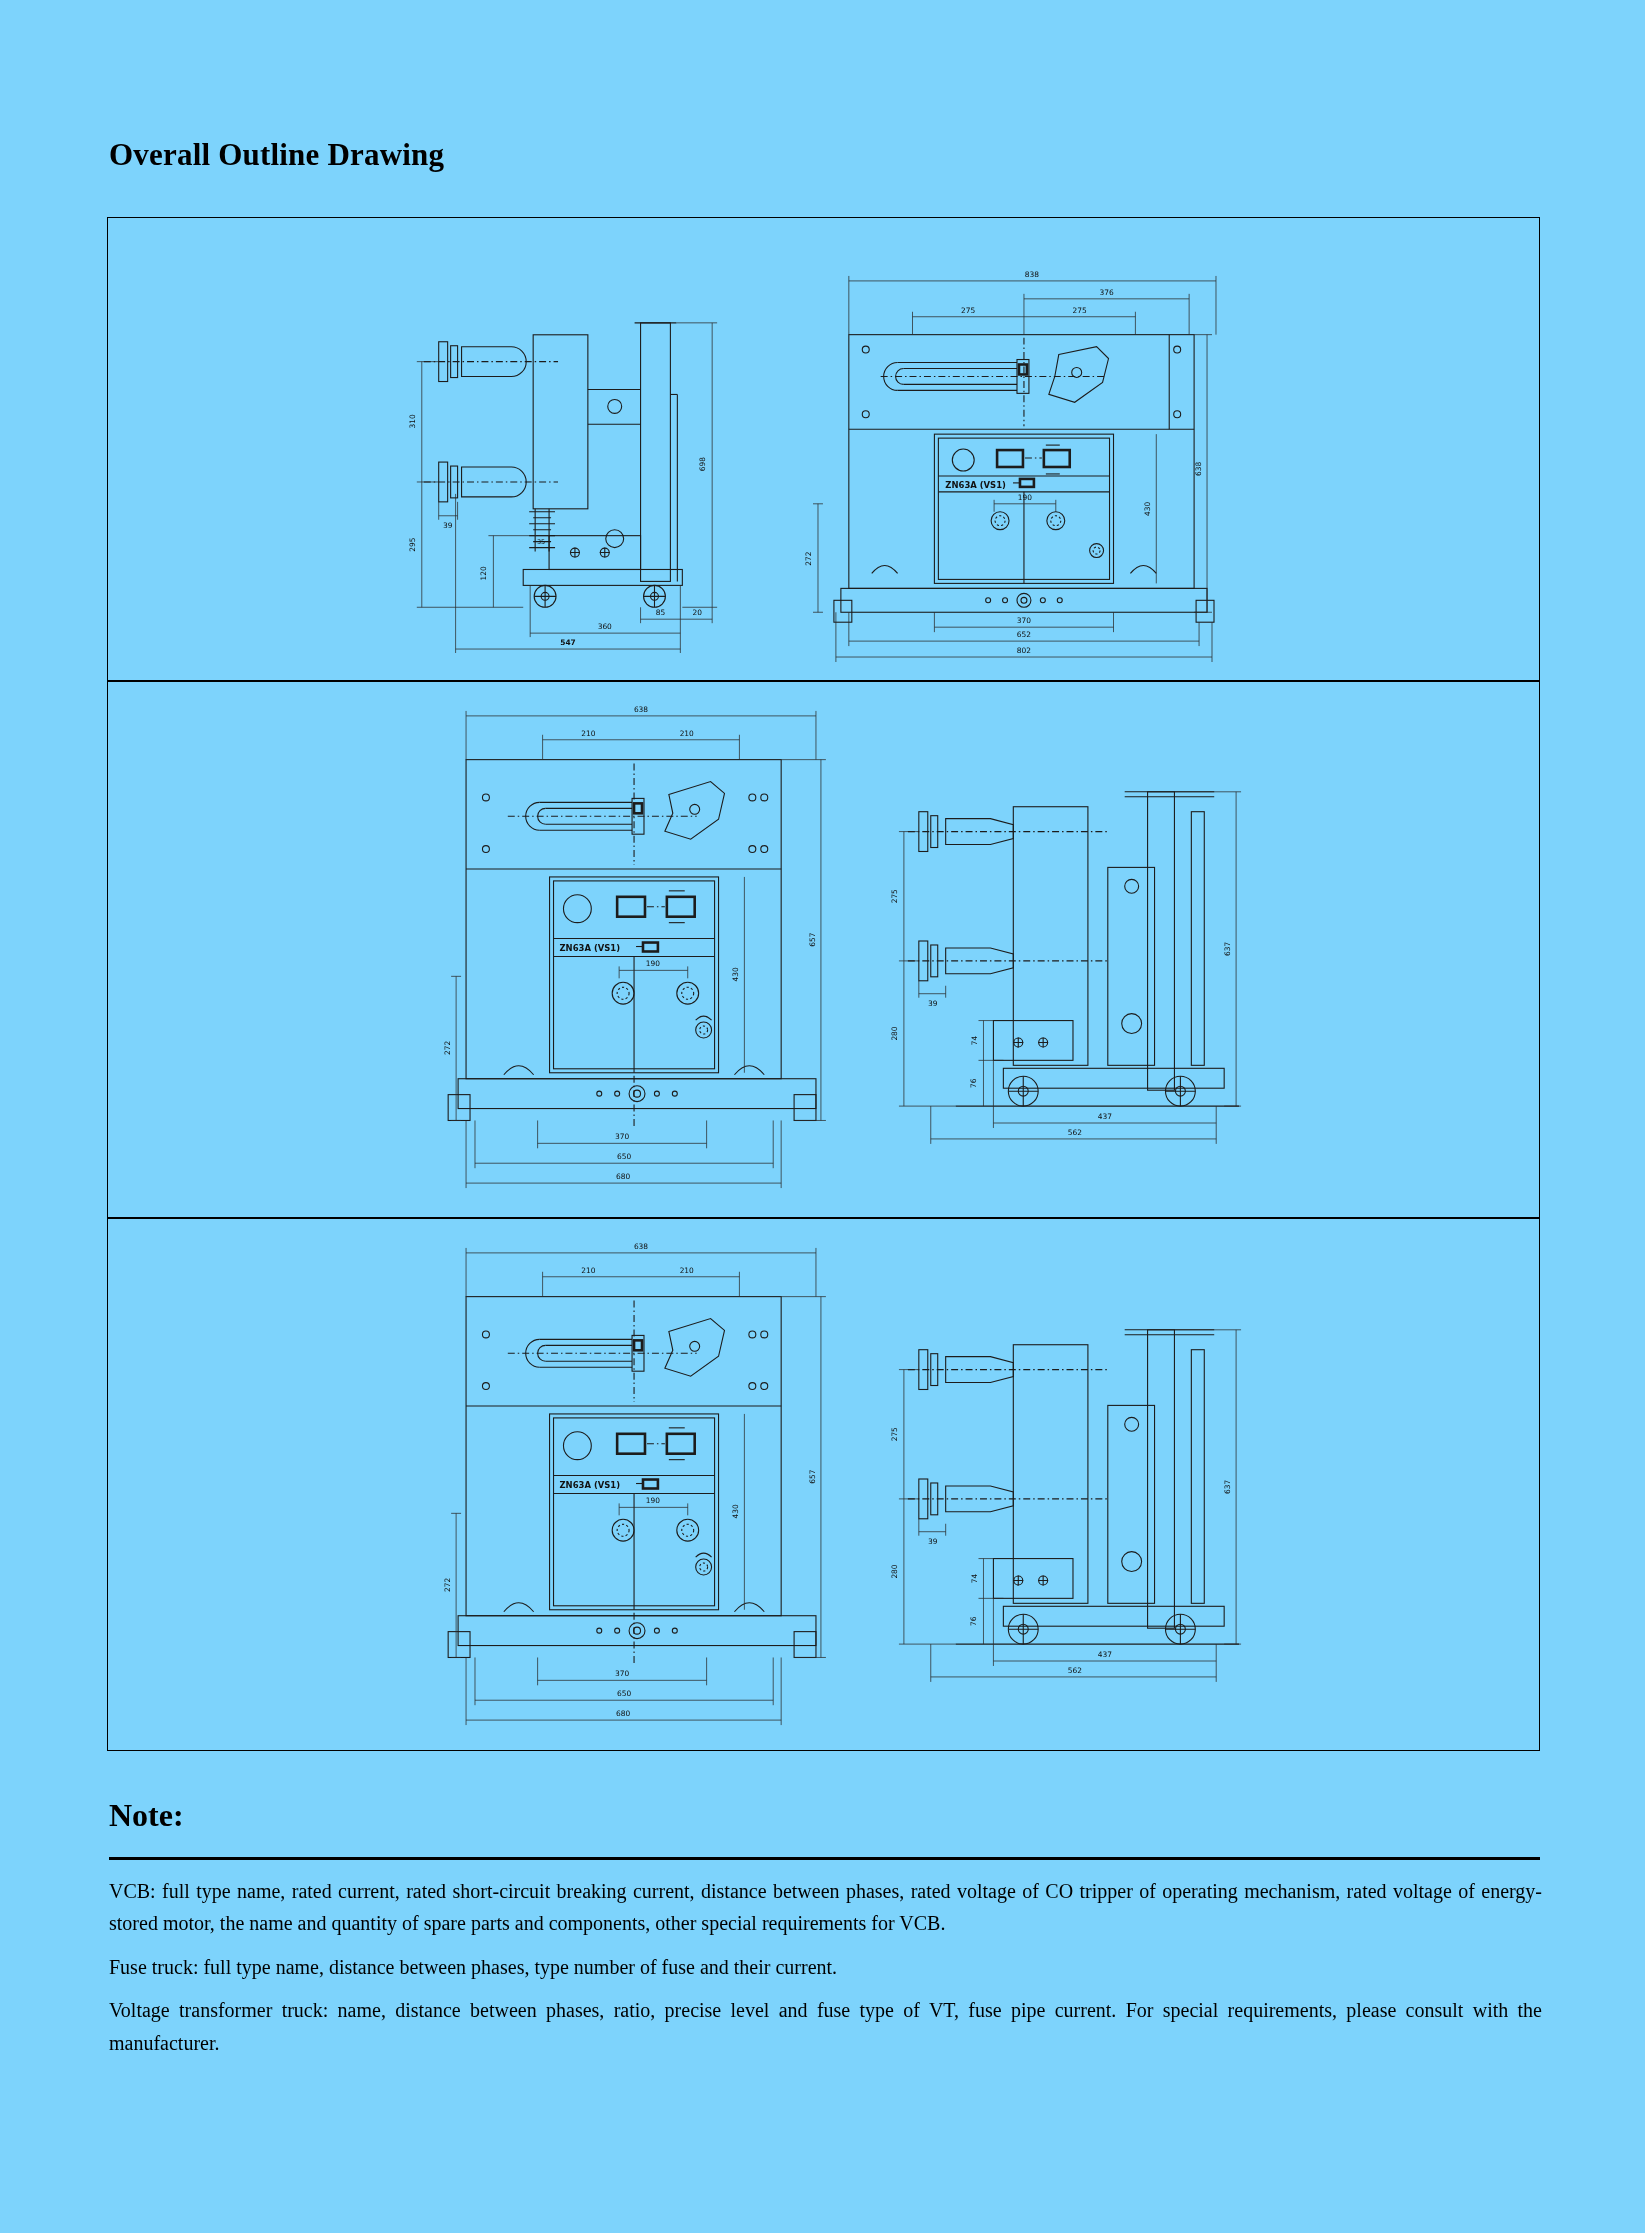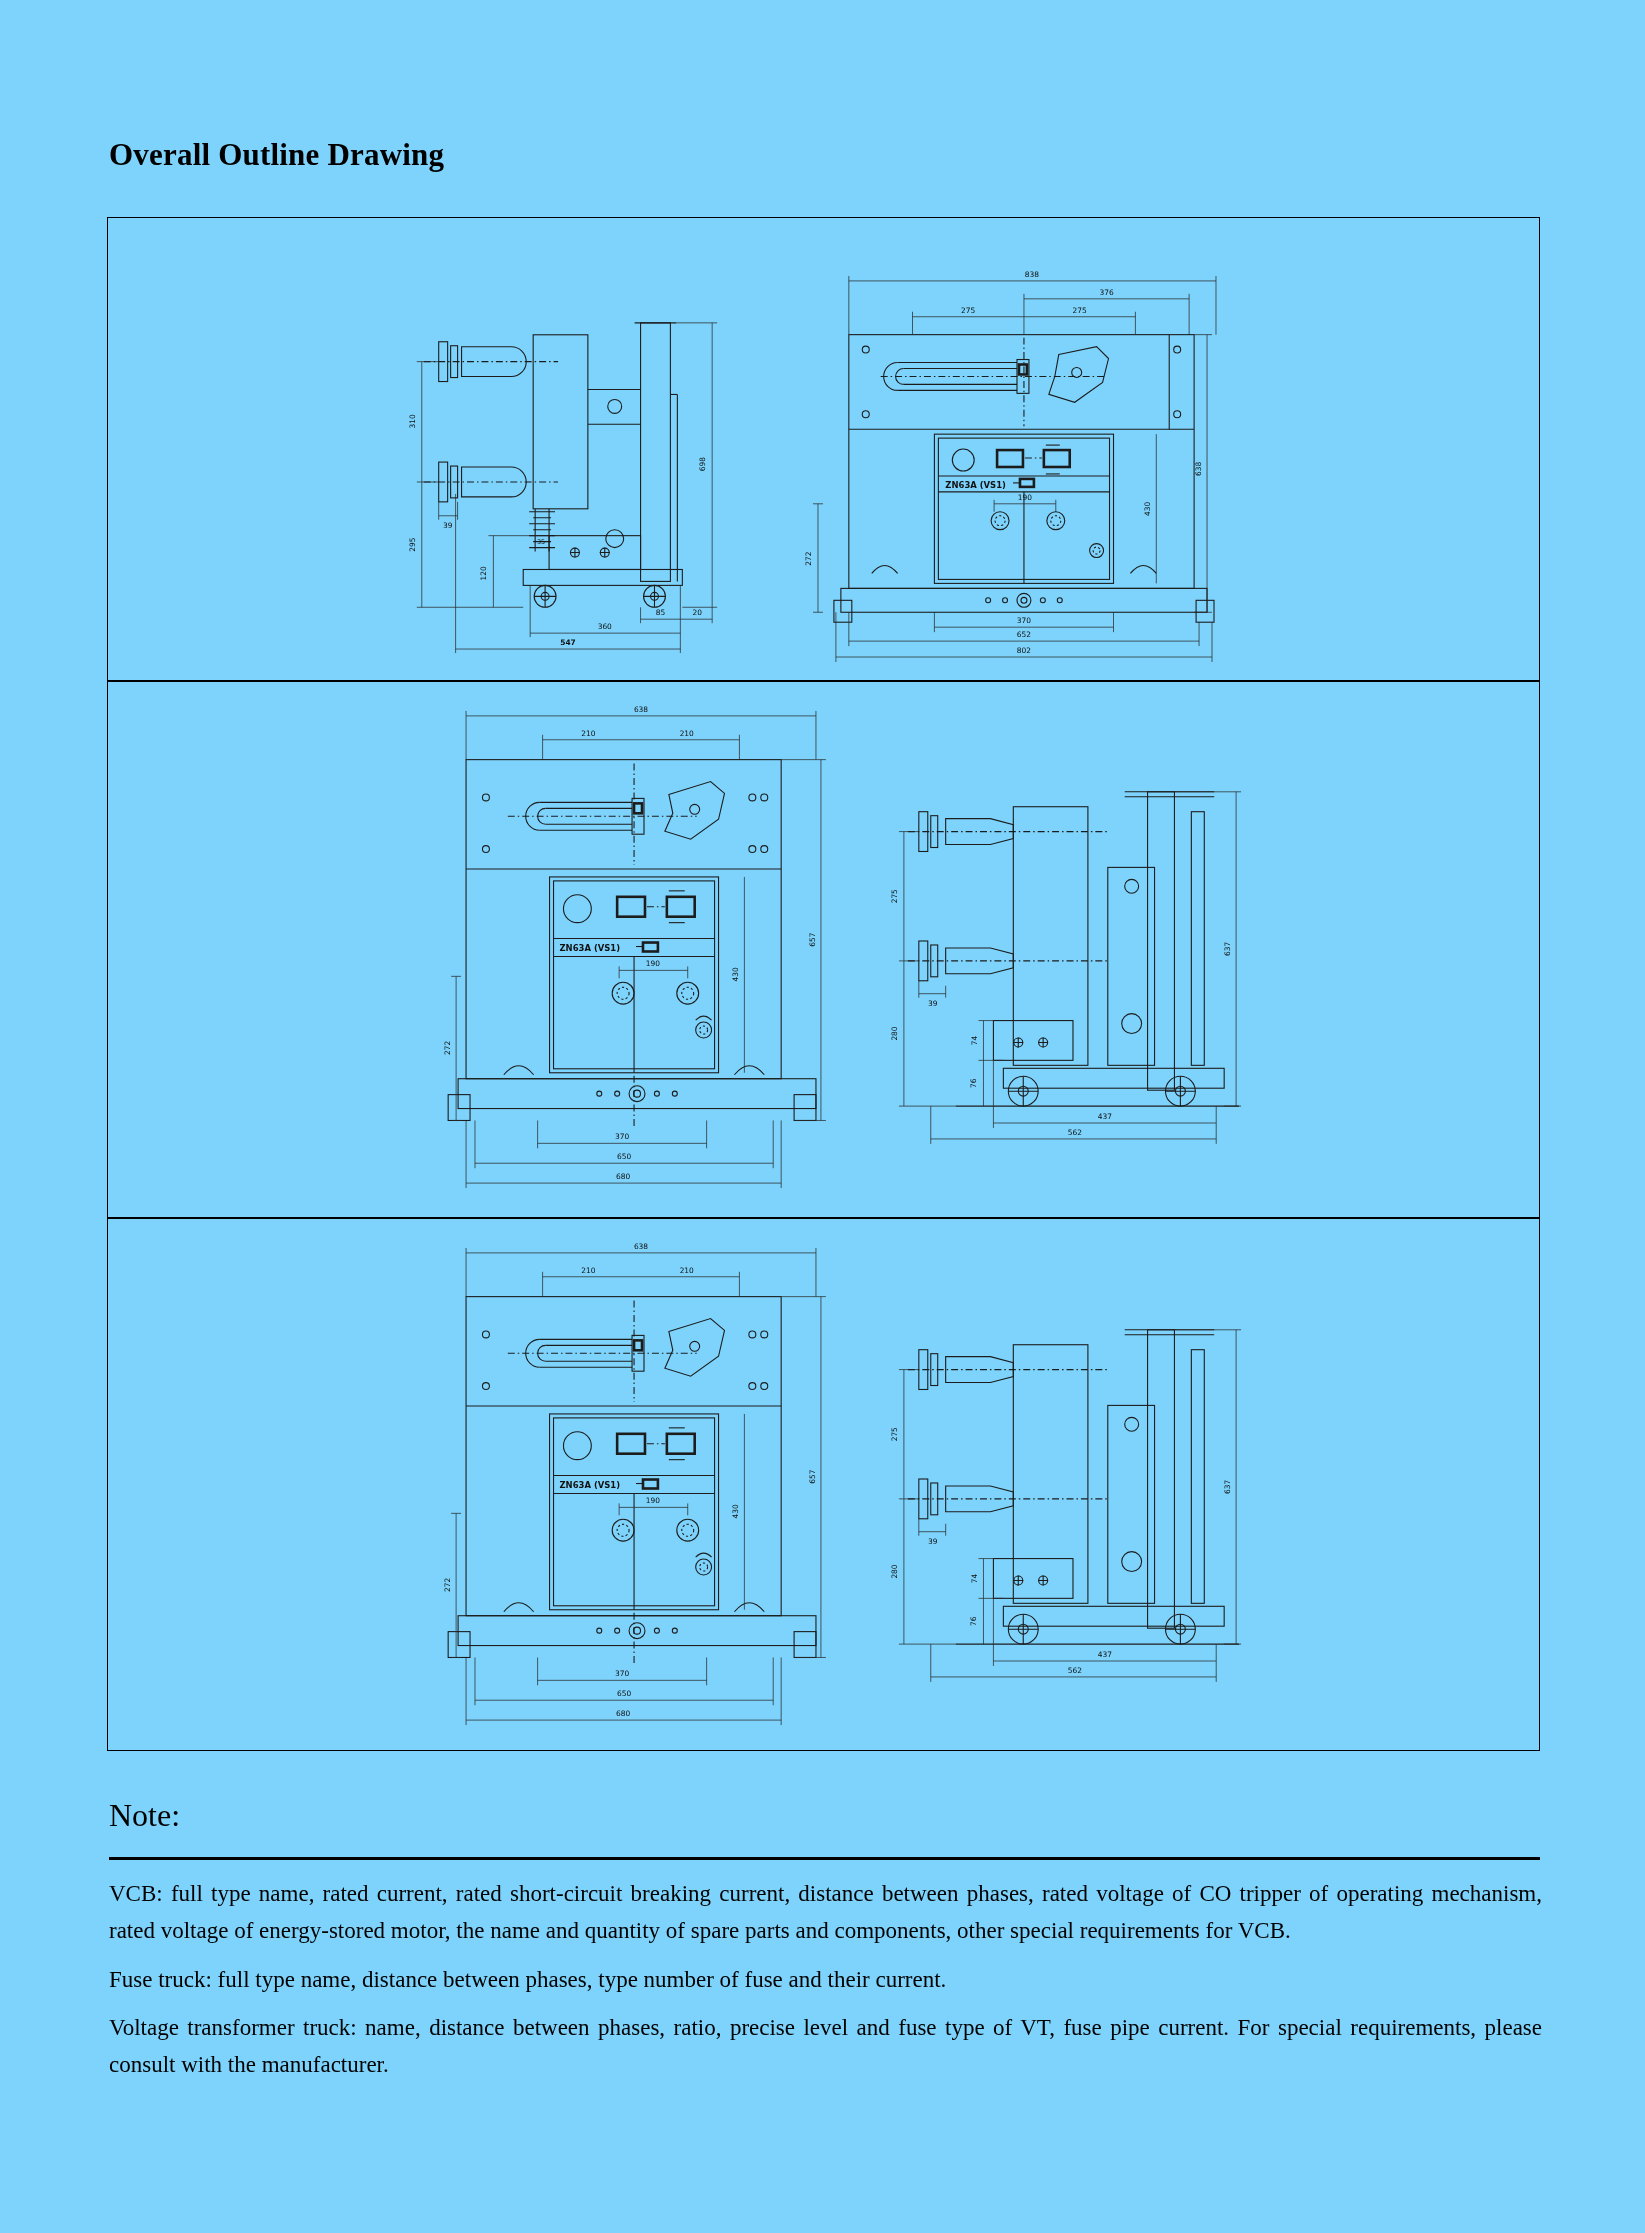--- a/index.html
+++ b/index.html
@@ -9,24 +9,24 @@
   .divider{position:absolute;left:0;width:100%;height:1.6px;background:#000;}
   svg.drw{position:absolute;overflow:visible;}
   g.ol *{fill:none;stroke:#1c1c1c;stroke-width:1.1;stroke-linejoin:miter;}
   g.dims *{stroke:#2a2a2a;stroke-width:.75;fill:none;}
   g.dims text{stroke:none;fill:#111;font-family:"DejaVu Sans",sans-serif;font-size:7.5px;}
   .cl{stroke-dasharray:7 3 1.5 3 !important;}
   .wf{stroke-width:2.6 !important;}
   .dash{stroke-dasharray:2.2 2.2 !important;}
   text.np{stroke:none !important;fill:#111 !important;font-family:"DejaVu Sans",sans-serif;font-size:8.5px;font-weight:bold;}
   text.b{font-weight:bold;}
-  .note-heading{position:absolute;left:109px;top:1797px;font-size:32px;font-weight:normal;margin:0;}
+  .note-heading{position:absolute;left:109px;top:1797px;font-size:32px;font-weight:bold;margin:0;}
   .rule{position:absolute;left:109px;top:1857px;width:1431px;height:3px;background:#000;}
   .notes{position:absolute;left:109px;top:1875px;width:1433px;}
-  .note-p{font-size:23px;line-height:1.62;text-align:justify;margin:0 0 11px 0;}
+  .note-p{font-size:20px;line-height:1.62;text-align:justify;margin:0 0 11px 0;}
 </style>
 </head>
 <body>
 
 <div class="page">
 
   <h1 class="title">Overall Outline Drawing</h1>
 
   <div class="frame">
     <div class="divider" style="top:462px"></div>

